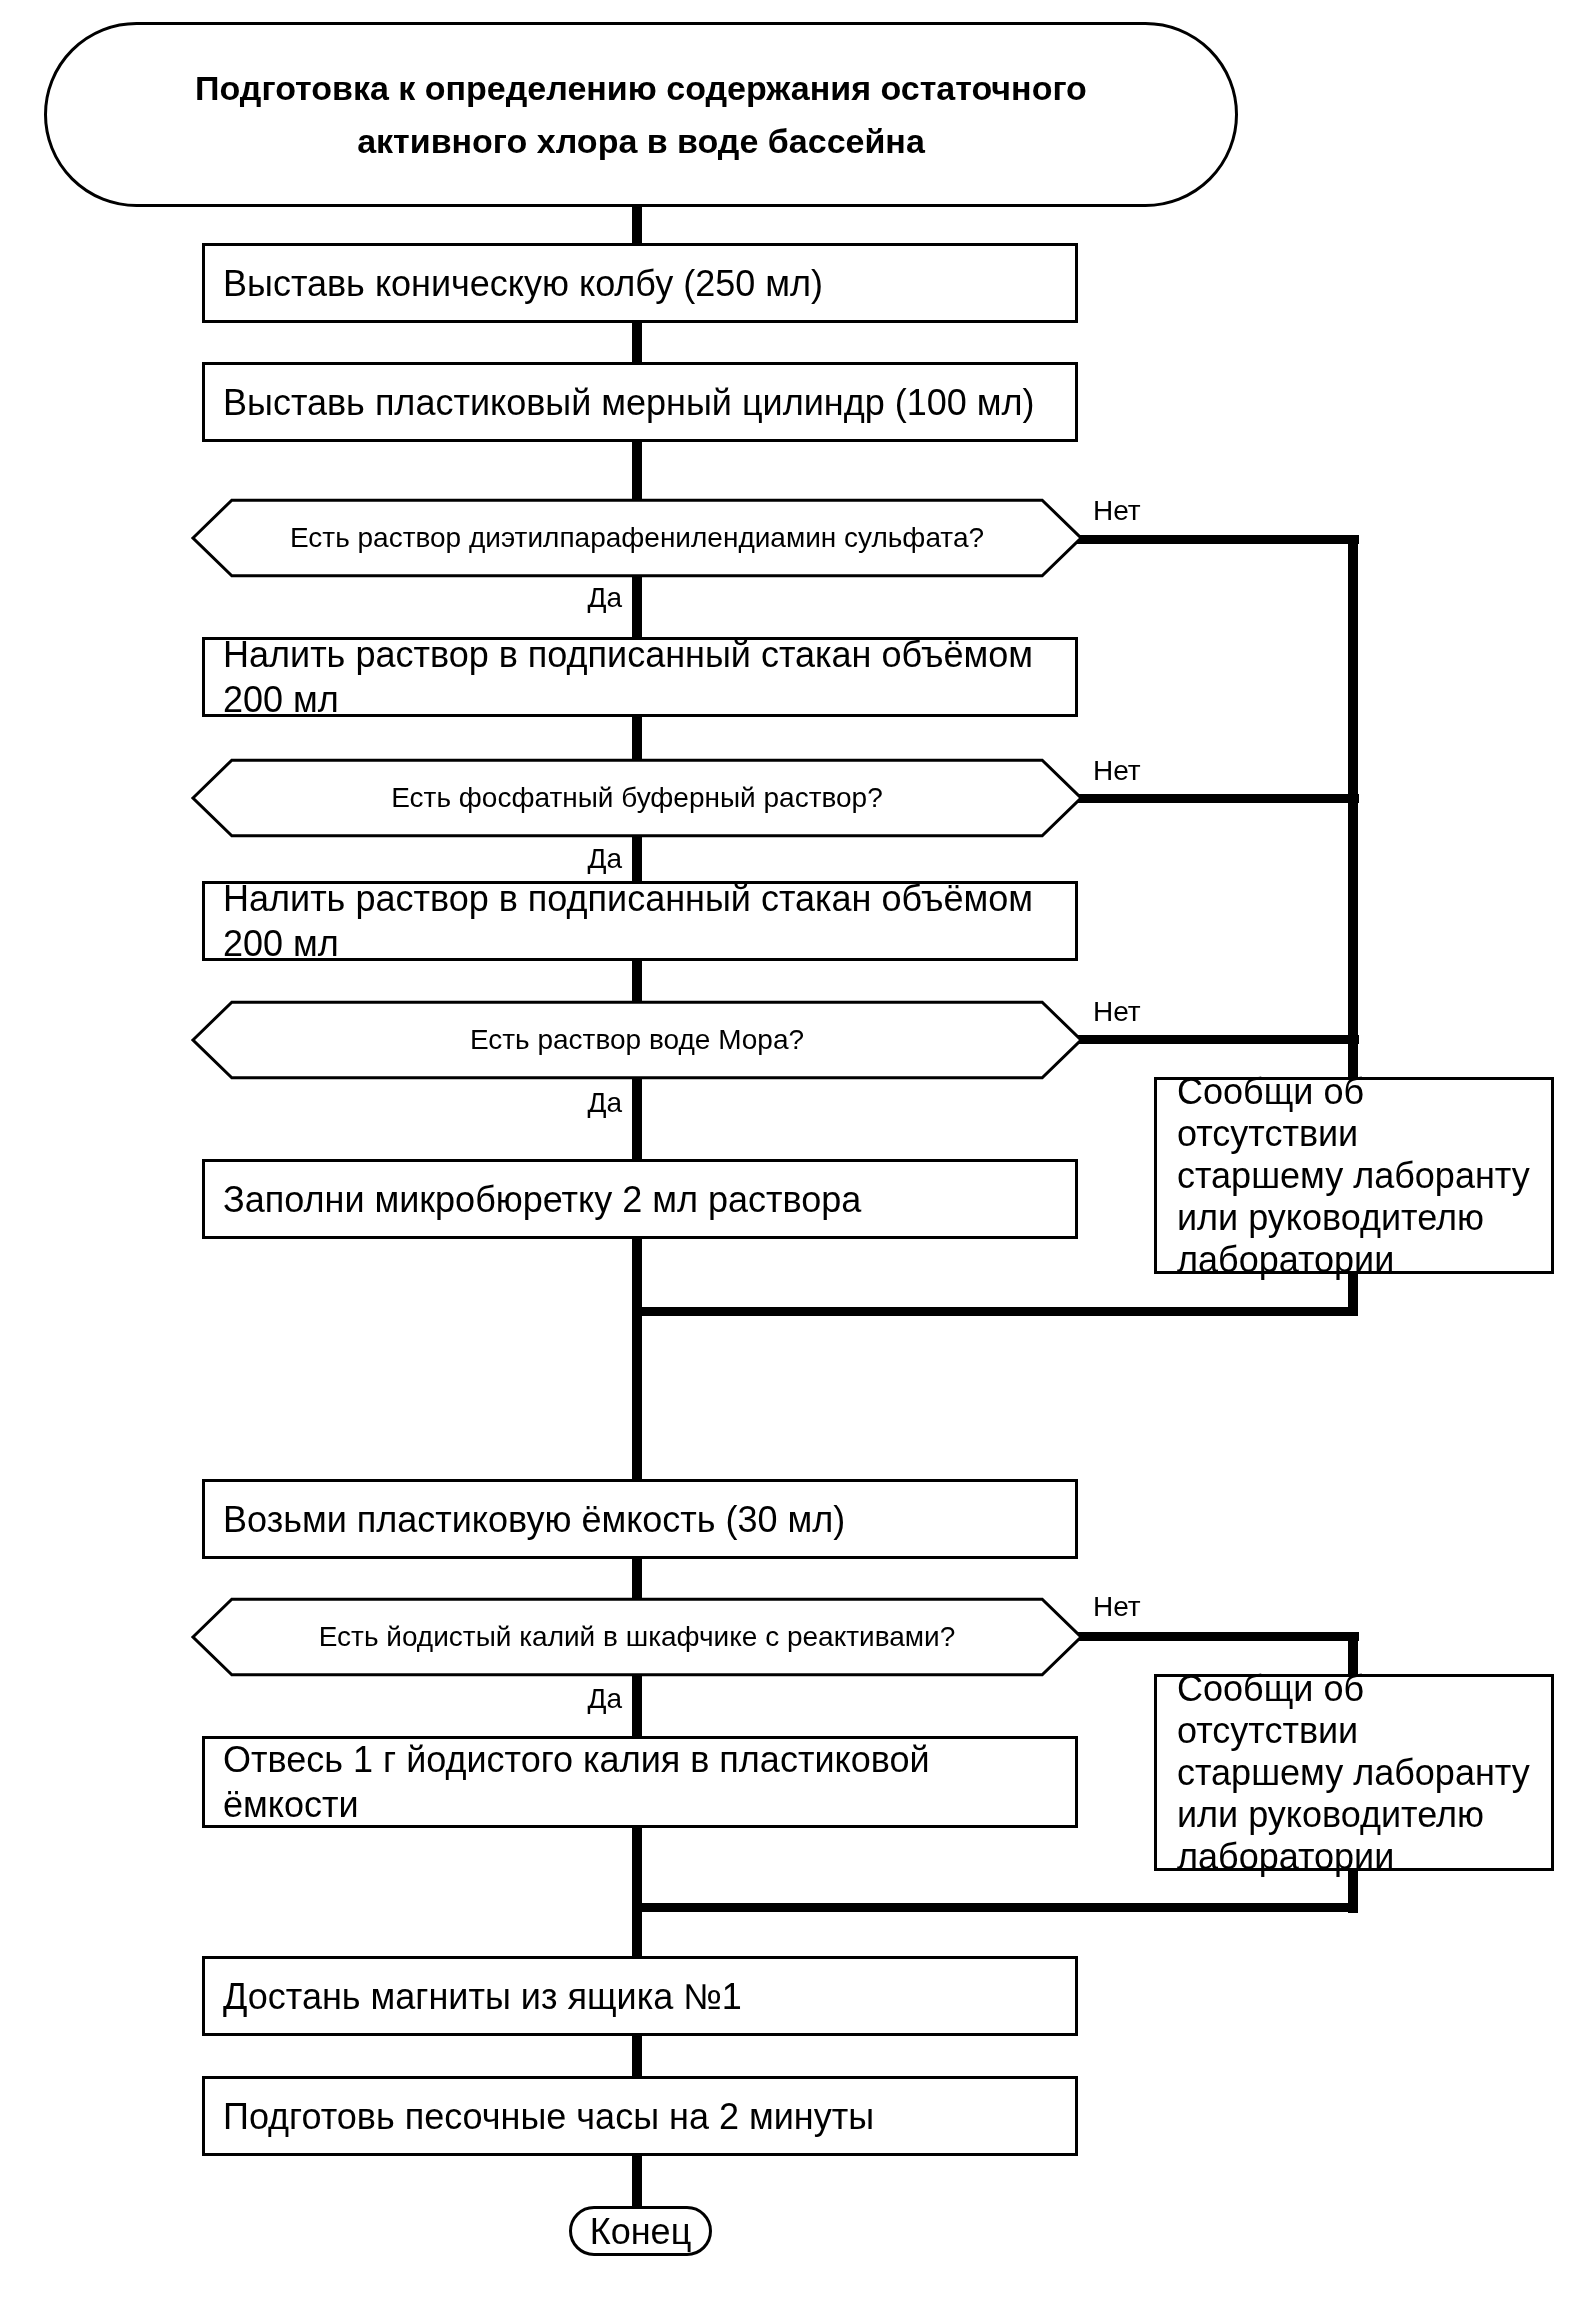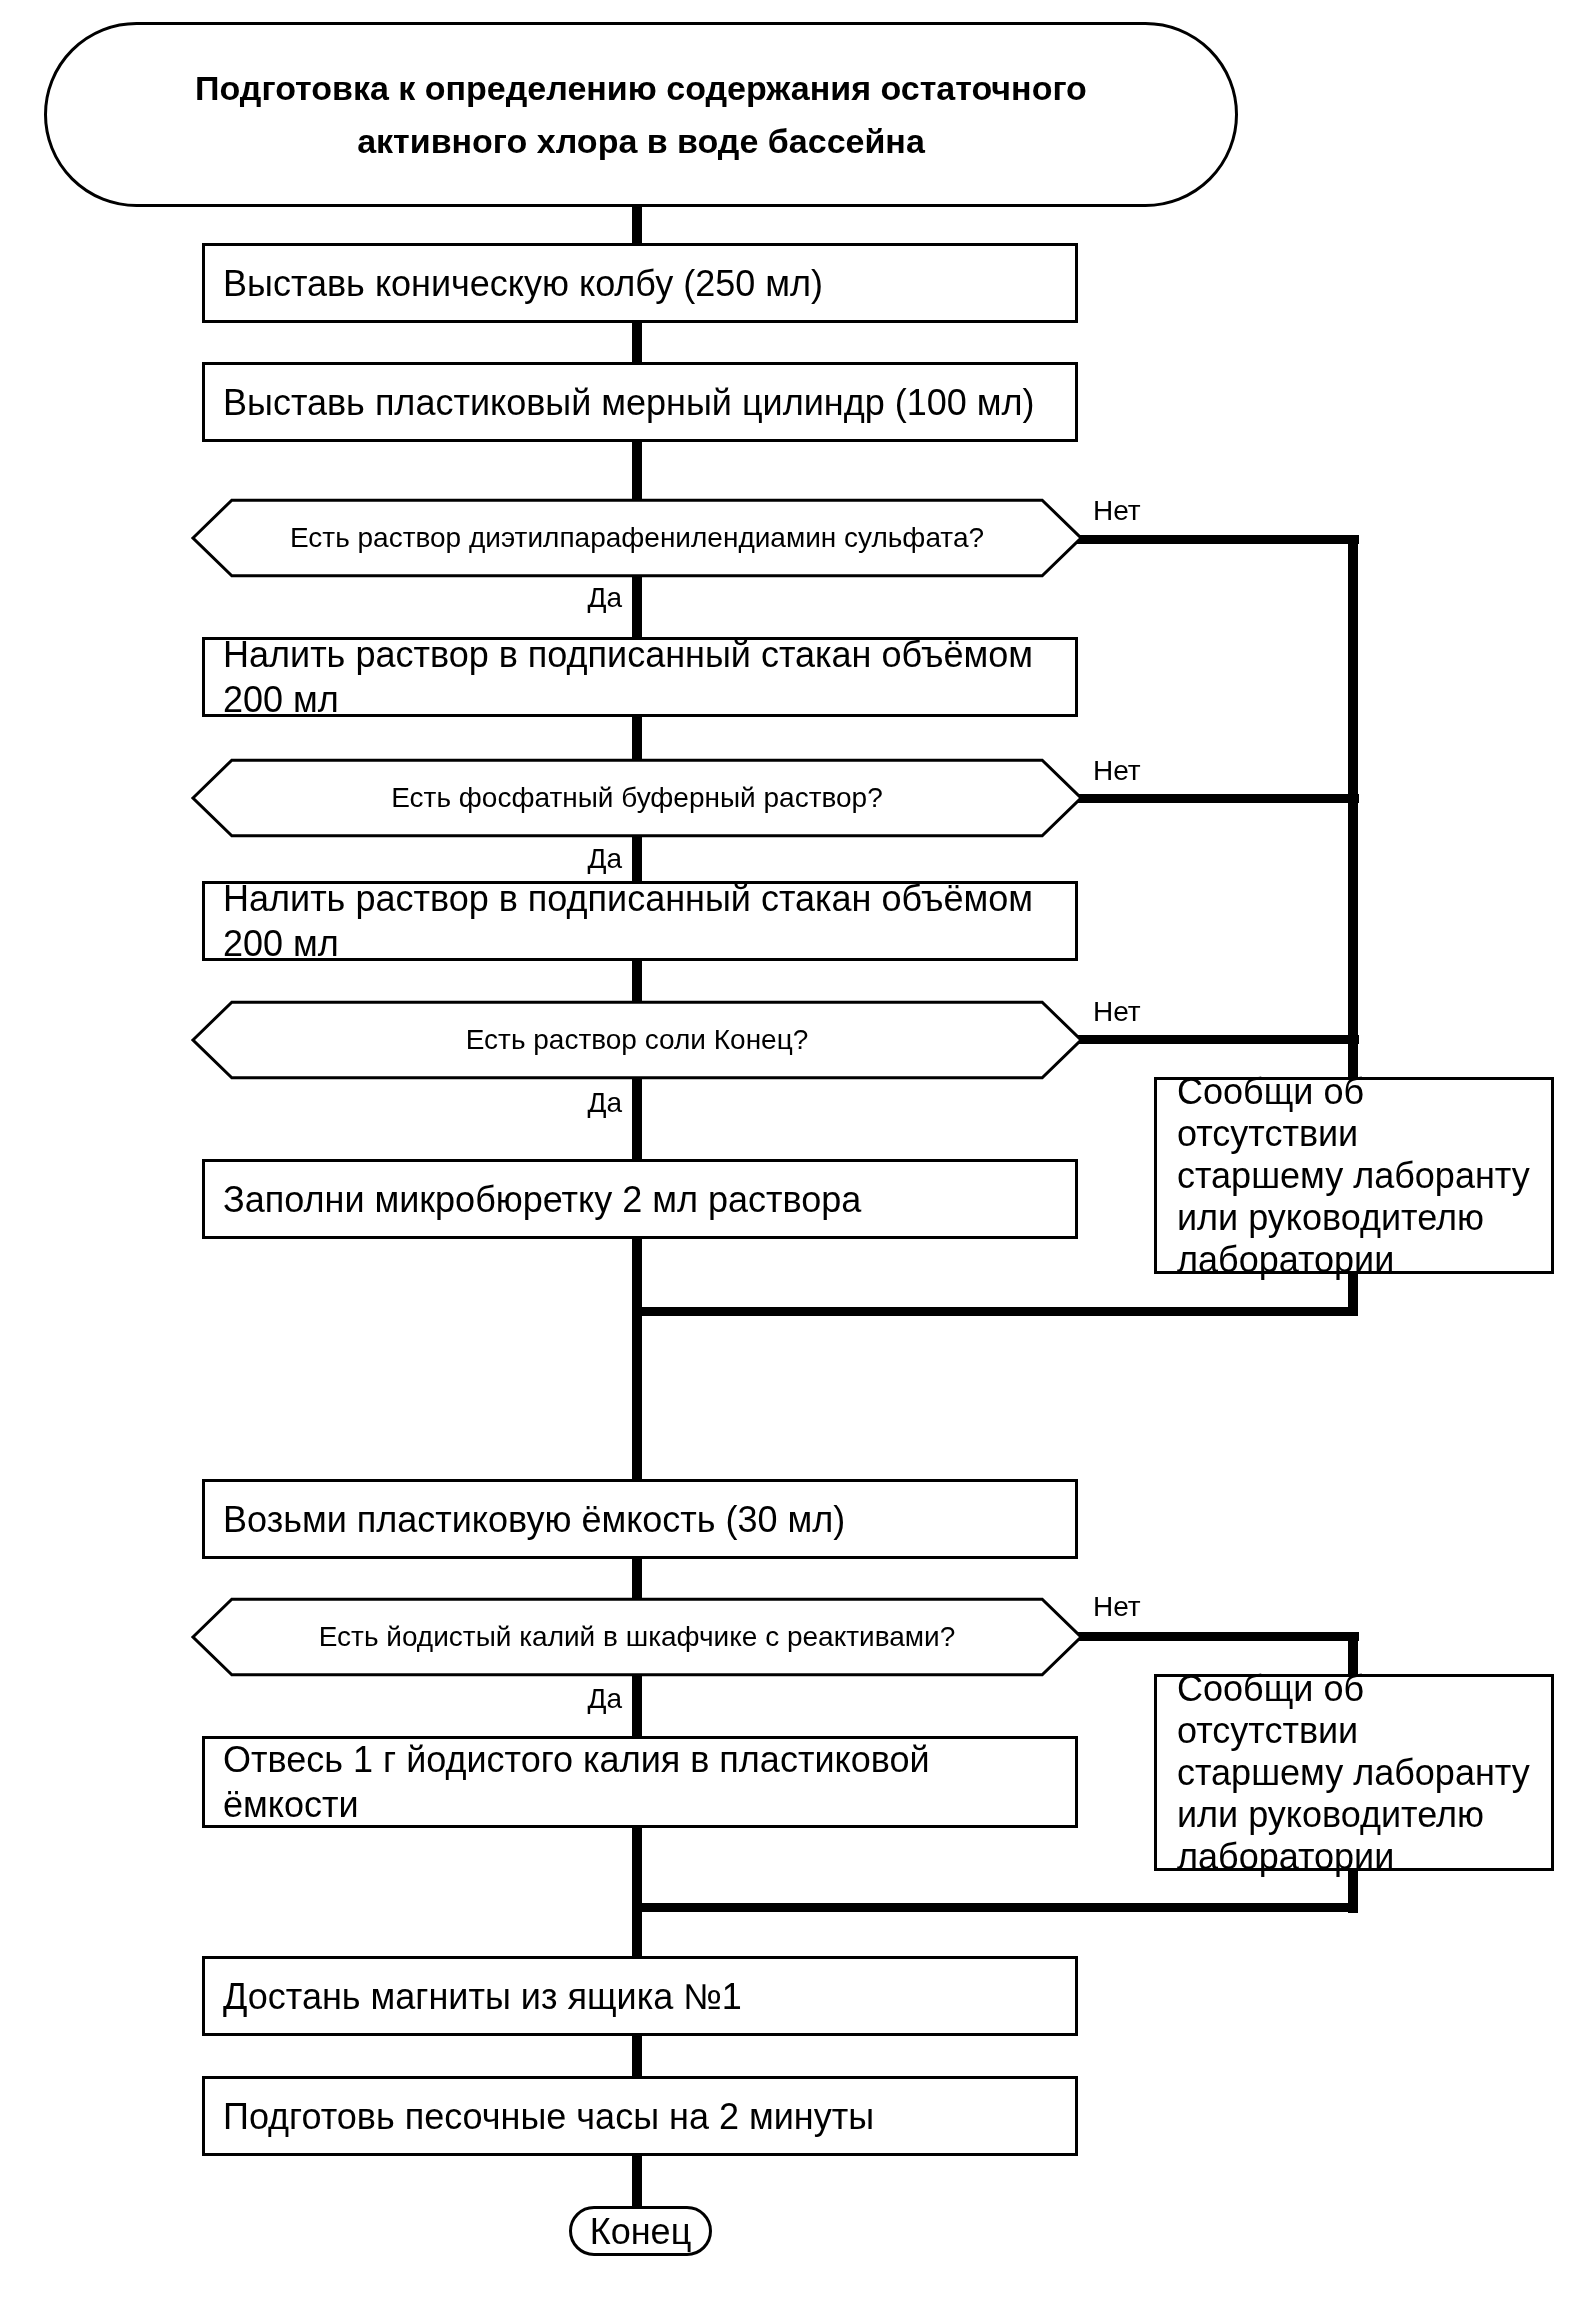--- a/index.html
+++ b/index.html
@@ -84,21 +84,21 @@
     <svg width="892" height="80" viewBox="0 0 896 80">
       <polygon points="2,40 41,2 855,2 894,40 855,78 41,78" fill="var(--fill,#ffffff)" stroke="var(--line,#000000)" stroke-width="3"></polygon>
     </svg>
     <div class="hex-label">Есть фосфатный буферный раствор?</div>
   </div>
 
   <div class="hex" style="left:191px;top:1000px;width:892px;height:80px;">
     <svg width="892" height="80" viewBox="0 0 896 80">
       <polygon points="2,40 41,2 855,2 894,40 855,78 41,78" fill="var(--fill,#ffffff)" stroke="var(--line,#000000)" stroke-width="3"></polygon>
     </svg>
-    <div class="hex-label">Есть раствор соли Конец?</div>
+    <div class="hex-label">Есть раствор воде Мора?</div>
   </div>
 
   <div class="hex" style="left:191px;top:1597px;width:892px;height:80px;">
     <svg width="892" height="80" viewBox="0 0 896 80">
       <polygon points="2,40 41,2 855,2 894,40 855,78 41,78" fill="var(--fill,#ffffff)" stroke="var(--line,#000000)" stroke-width="3"></polygon>
     </svg>
     <div class="hex-label">Есть йодистый калий в шкафчике с реактивами?</div>
   </div>
 
   <div class="node side-note" style="left:1154px;top:1077px;width:400px;height:197px;">Сообщи об отсутствии

